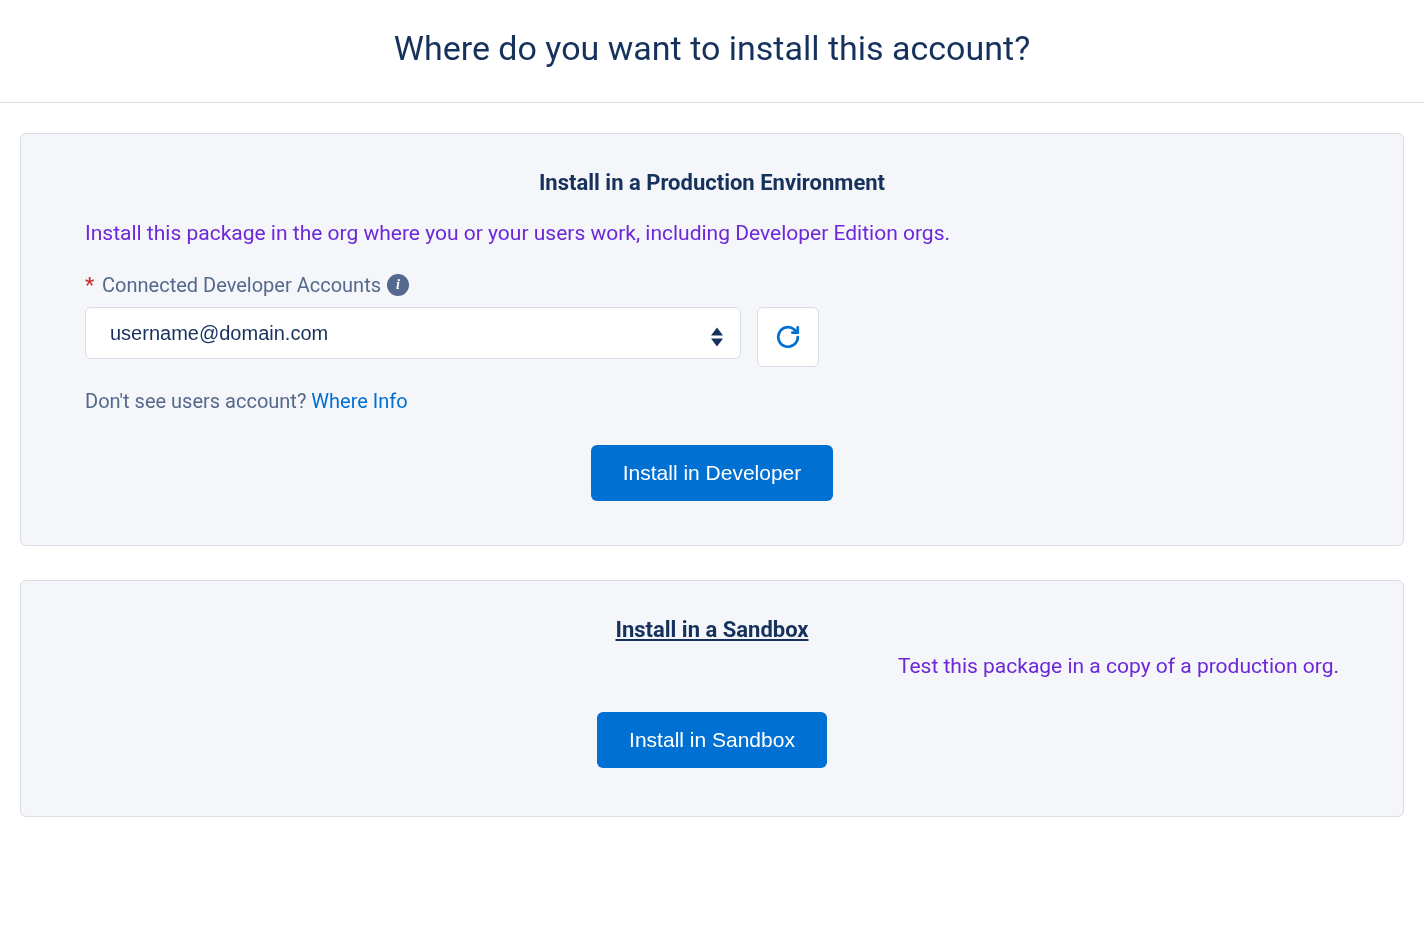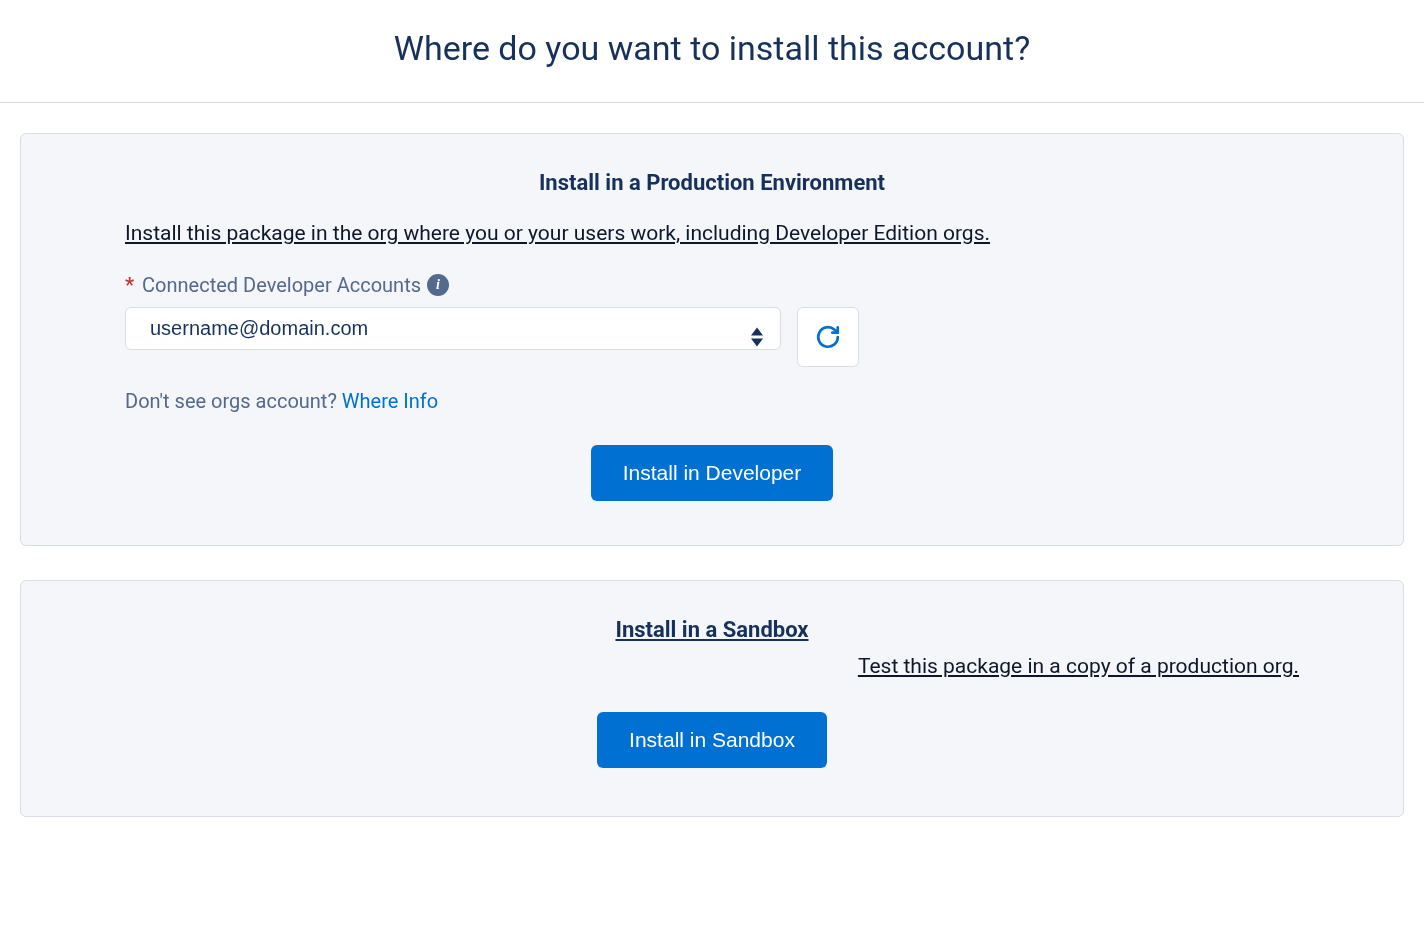--- a/index.html
+++ b/index.html
@@ -26,37 +26,36 @@
       border-top: 1px solid #d8dde6;
       margin: 0;
     }
     .content {
       padding: 30px 20px 20px;
     }
     .card {
       background: #f4f6f9;
       border: 1px solid #d8dde6;
       border-radius: 6px;
-      padding: 36px 104px 44px;
+      padding: 36px 64px 44px;
       margin-bottom: 34px;
     }
     .card-title {
       font-size: 22px;
       font-weight: 700;
       color: #16325c;
       text-align: center;
       margin-bottom: 26px;
     }
     .card-desc {
       font-size: 21px;
       font-weight: 400;
-      color: #0f172a;
+      color: #6d28d9;
       text-align: left;
       margin-bottom: 28px;
-      text-decoration: underline;
     }
     .card-desc.centered {
       text-align: right;
       margin-bottom: 34px;
     }
     .field-label-row {
       display: flex;
       align-items: center;
       gap: 6px;
       margin-bottom: 10px;
@@ -88,21 +87,21 @@
       gap: 16px;
       margin-bottom: 22px;
     }
     .select-wrap {
       position: relative;
       flex: 0 0 656px;
       max-width: 656px;
     }
     .select-input {
       width: 100%;
-      height: 43px;
+      height: 52px;
       background: #ffffff;
       border: 1px solid #d8dde6;
       border-radius: 6px;
       padding: 0 48px 0 24px;
       font-size: 20px;
       color: #16325c;
       appearance: none;
       -webkit-appearance: none;
       cursor: pointer;
     }
@@ -210,21 +209,21 @@
       </div>
       <button class="refresh-button">
         <svg viewBox="0 0 24 24" fill="none" stroke="#0070d2" stroke-width="2.5" stroke-linecap="round" stroke-linejoin="round">
           <path d="M21 12a9 9 0 1 1-3.2-6.9L21 8"></path>
           <polyline points="21 3 21 8 16 8"></polyline>
         </svg>
       </button>
     </div>
 
     <div class="help-text">
-      <span>Don't see orgs account? </span><a class="help-link">Where Info</a>
+      <span>Don't see users account? </span><a class="help-link">Where Info</a>
     </div>
 
     <div class="button-row">
       <button class="primary-button">Install in Developer</button>
     </div>
   </div>
 
   <div class="card sandbox">
     <h2 class="card-title">Install in a Sandbox</h2>
     <p class="card-desc centered">Test this package in a copy of a production org.</p>

